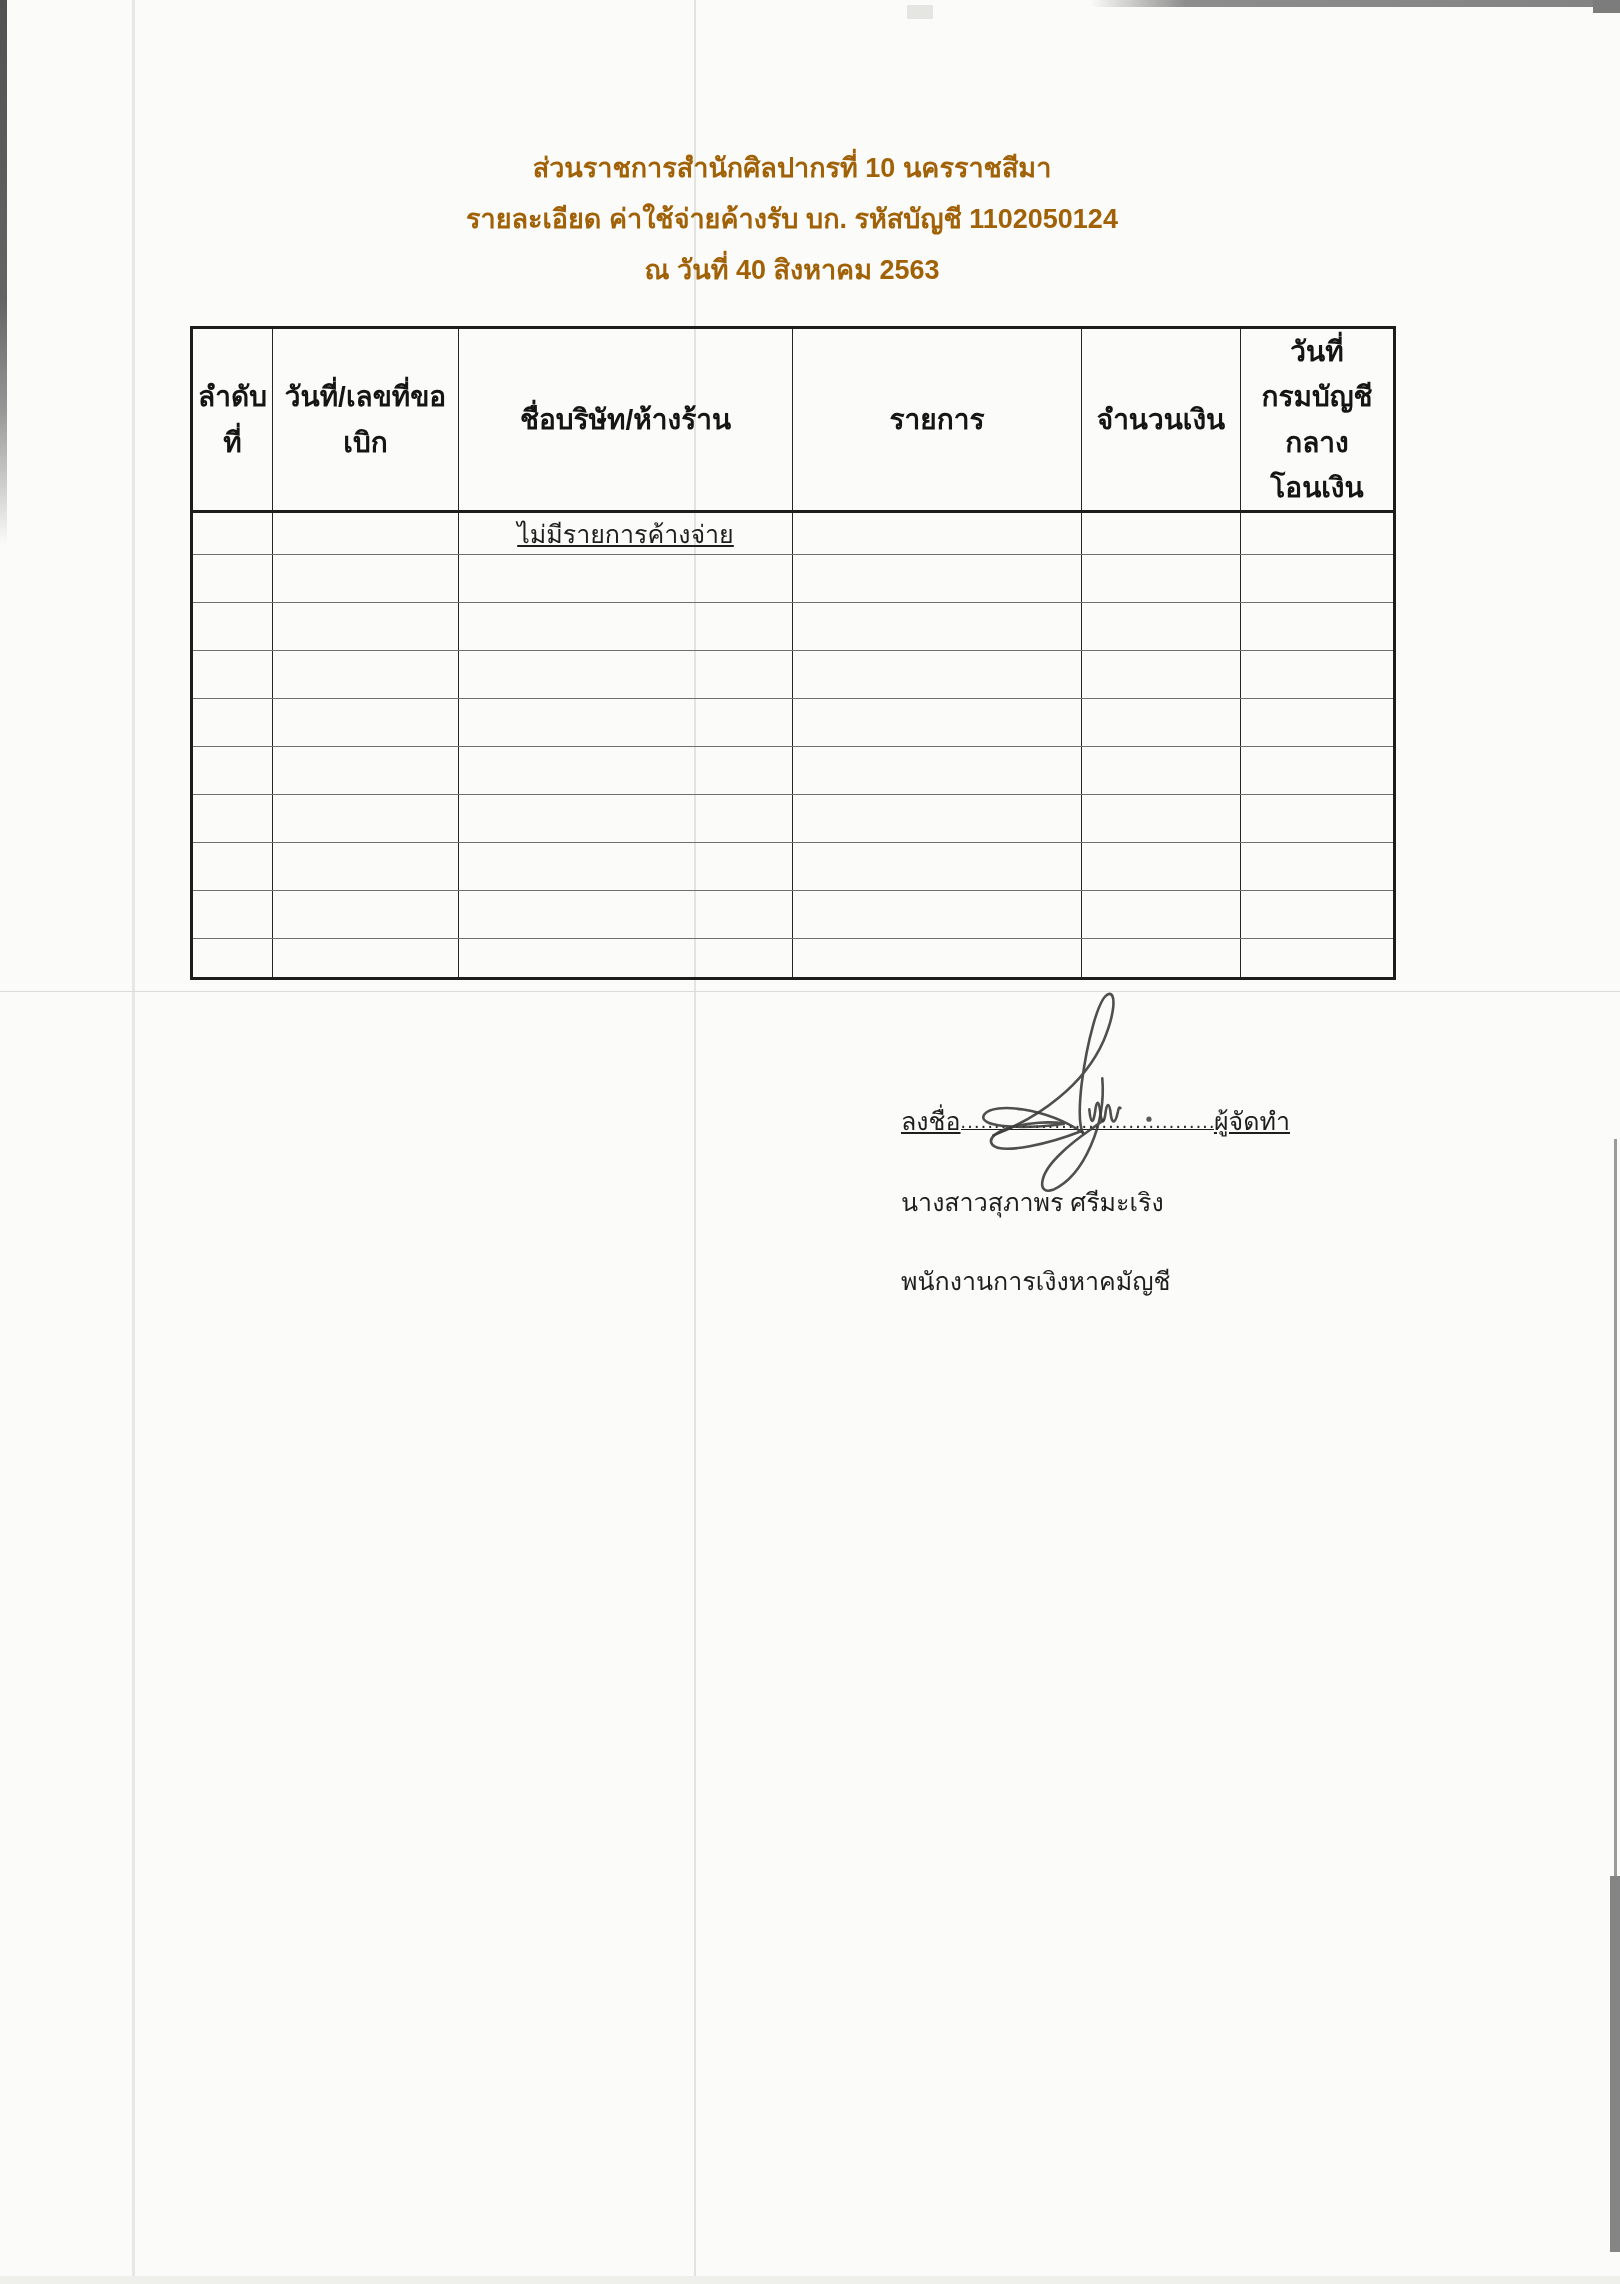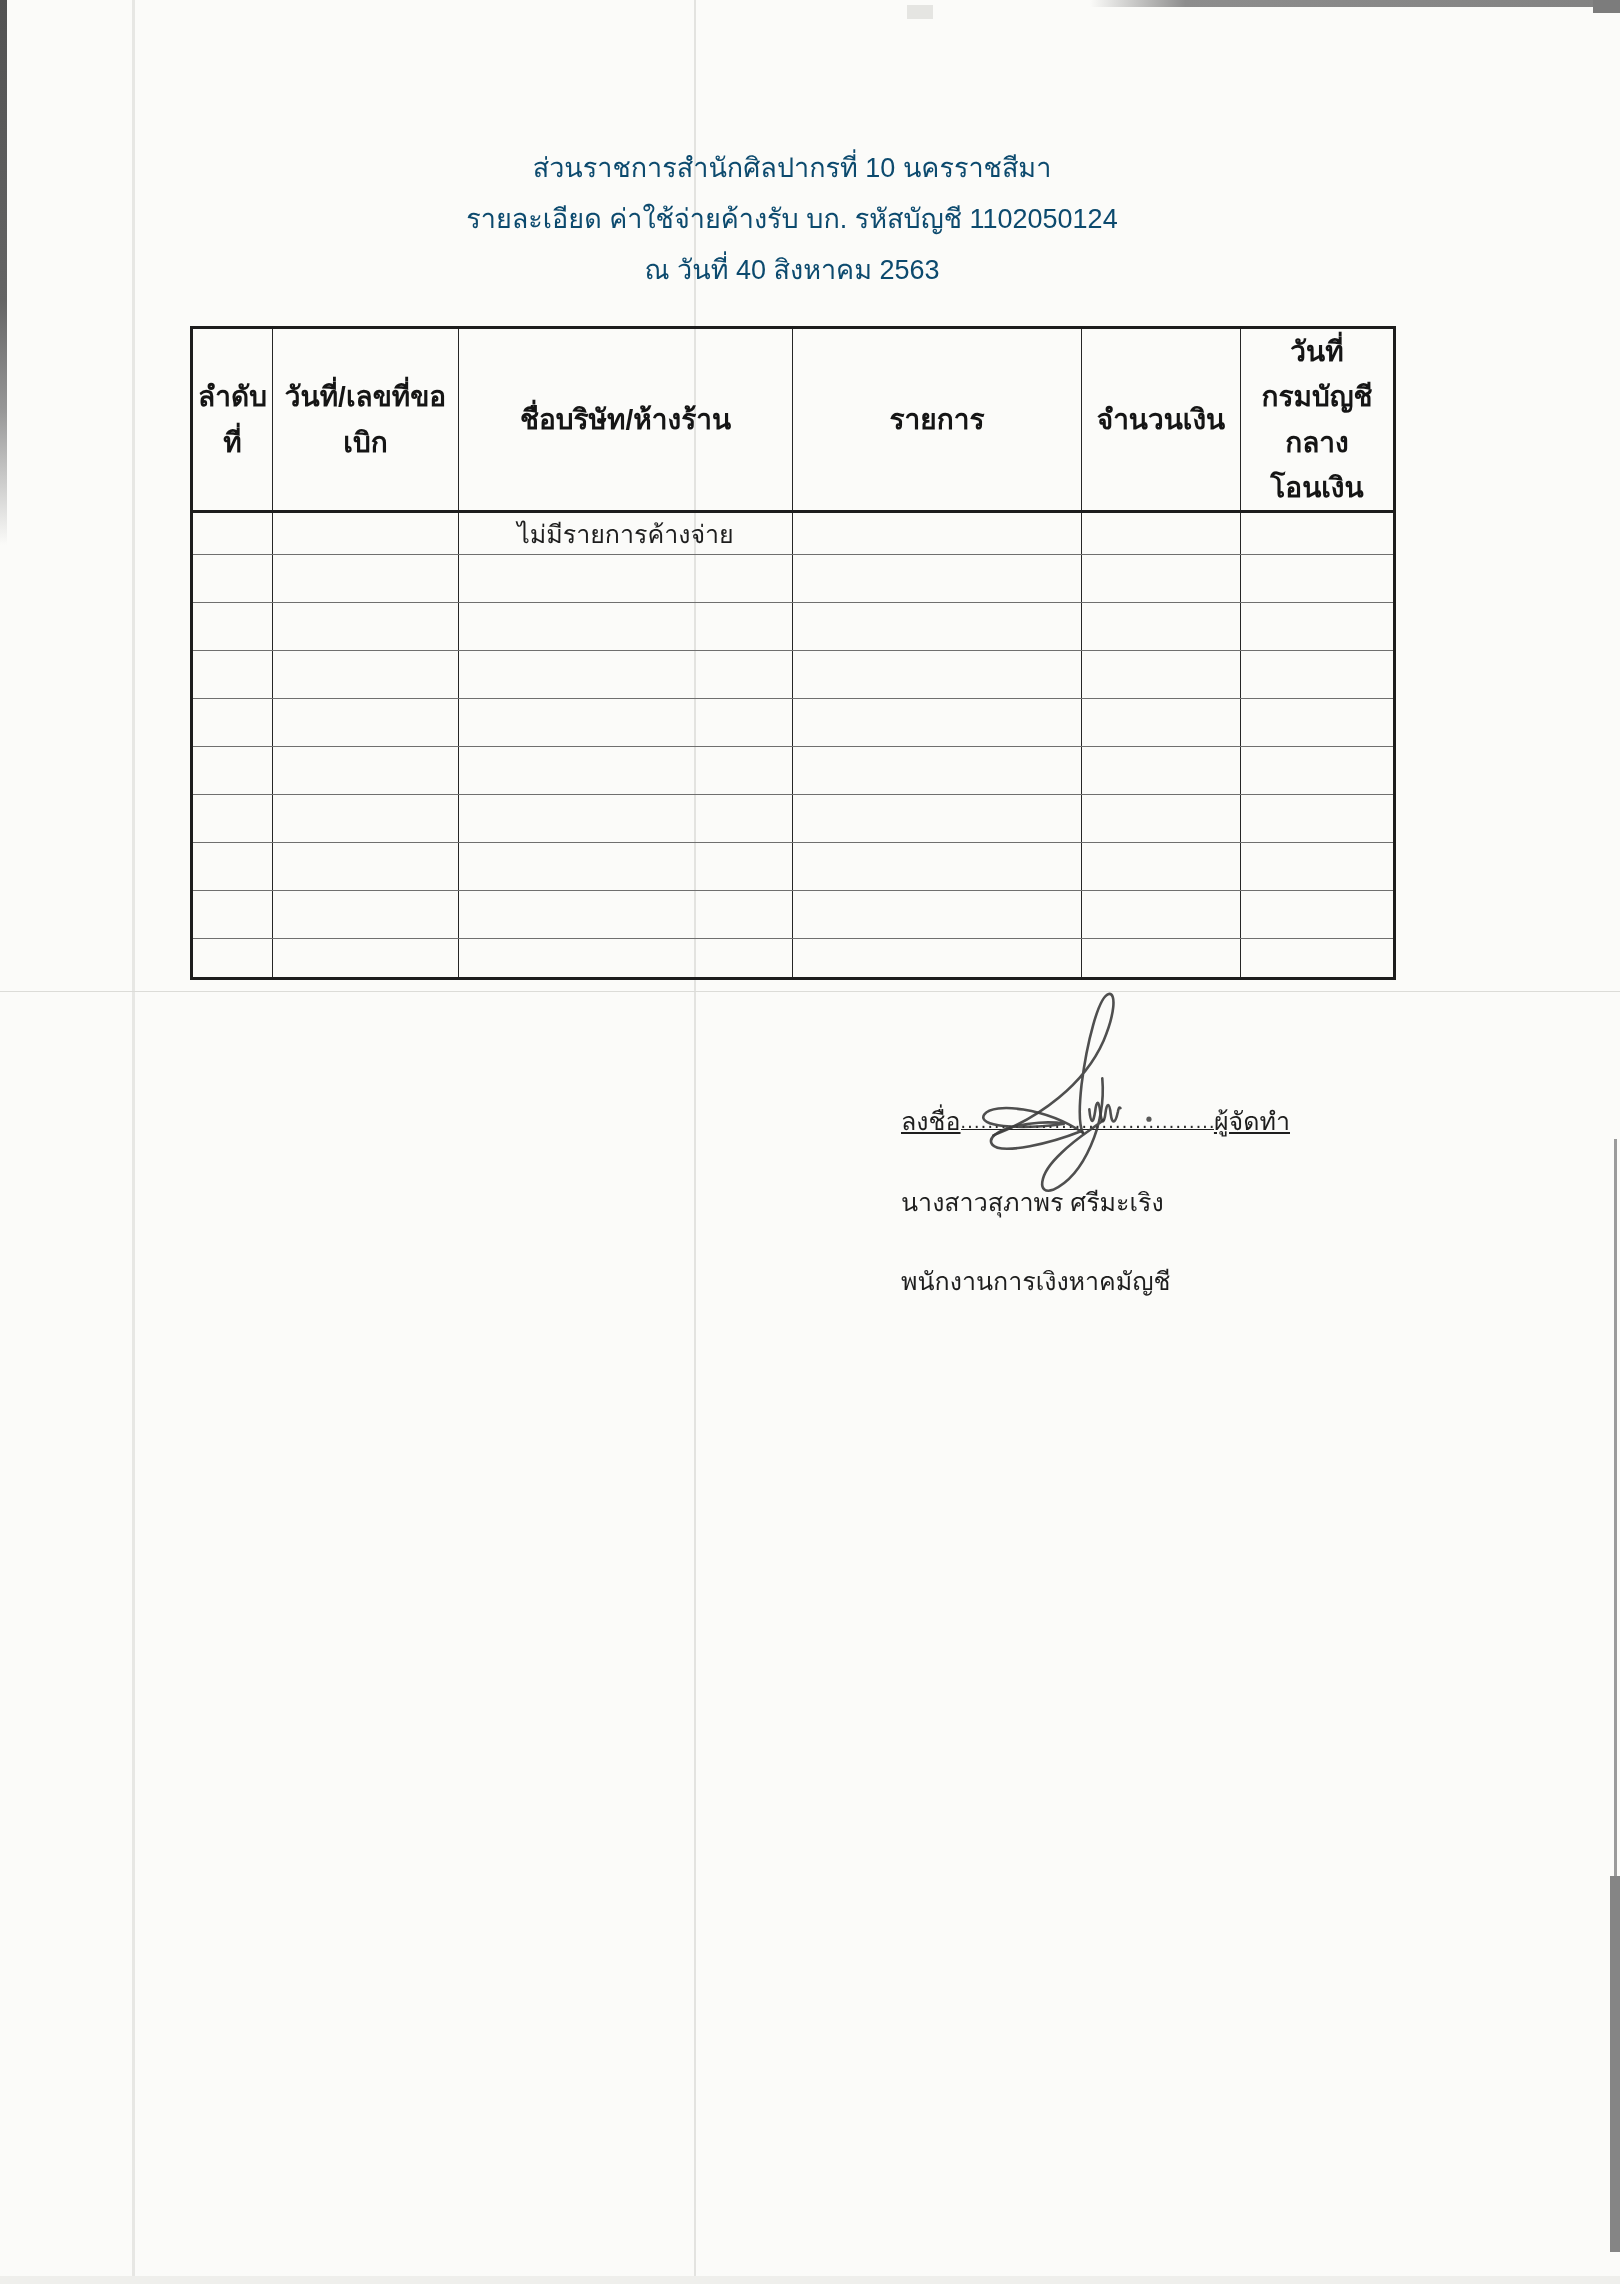--- a/index.html
+++ b/index.html
@@ -28,22 +28,22 @@
   }
   .corner-top-right { position: absolute; right: 0; top: 0; width: 27px; height: 13px; background: #7c7c7c; }
   .edge-right-thin { position: absolute; left: 1614px; top: 1139px; width: 3.2px;  height: 740px; background: #9b9b9b; }
   .edge-right-wide { position: absolute; left: 1610px; top: 1876px; width: 9.7px; height: 376px;  background: #858585; }
   .edge-bottom { position: absolute; left: 0; top: 2276px; width: 100%; height: 8.4px; background: #efefec; }
   .scan-smudge { position: absolute; left: 907px; top: 5.2px; width: 26px; height: 14.3px; background: #c9c9c6; opacity: .45; }
 
   
   .titles {
     position: absolute; left: 190px; top: 143px; width: 1204px;
-    text-align: center; font-weight: 400; font-size: 27px; line-height: 51px;
-    color: #0c4a6e;
+    text-align: center; font-weight: 700; font-size: 27px; line-height: 51px;
+    color: #a16207;
   }
 
   
   table.doc-table {
     position: absolute; left: 190px; top: 326px; width: 1204px;
     border-collapse: collapse; table-layout: fixed;
     border: 3.9px solid #1d1d1d;
   }
   .doc-table thead tr { height: 145px; }
   .doc-table th {
@@ -52,20 +52,21 @@
     padding: 0; white-space: pre-line; line-height: 1.62; color: #151515;
   }
   .doc-table tbody tr { height: 48px; }
   .doc-table tbody tr:first-child { height: 43px; }
   .doc-table tbody tr:last-child  { height: 40px; }
   .doc-table td {
     border-left: 1.9px solid #262626; border-right: 1.9px solid #262626;
     border-top: 1.3px solid #6f6f6f; border-bottom: 1.3px solid #6f6f6f;
     font-size: 25px; text-align: center; vertical-align: middle; padding: 0;
     color: #1e1e1e;
+    text-decoration: underline;
   }
 
   
   .sig-block { position: absolute; left: 901px; top: 1102px; width: 389px; font-size: 25px; color: #1e1e1e; }
   .sig-line  { display: flex; align-items: center; height: 38px; white-space: nowrap; text-decoration: underline; }
   .sig-dots  {
     display: inline-block; width: 283px; overflow: hidden; white-space: nowrap;
     font-size: 19.5px; letter-spacing: 1.3px; line-height: 32px; color: #2c2c2c;
   }
   .sig-name, .sig-position { text-align: left; }

